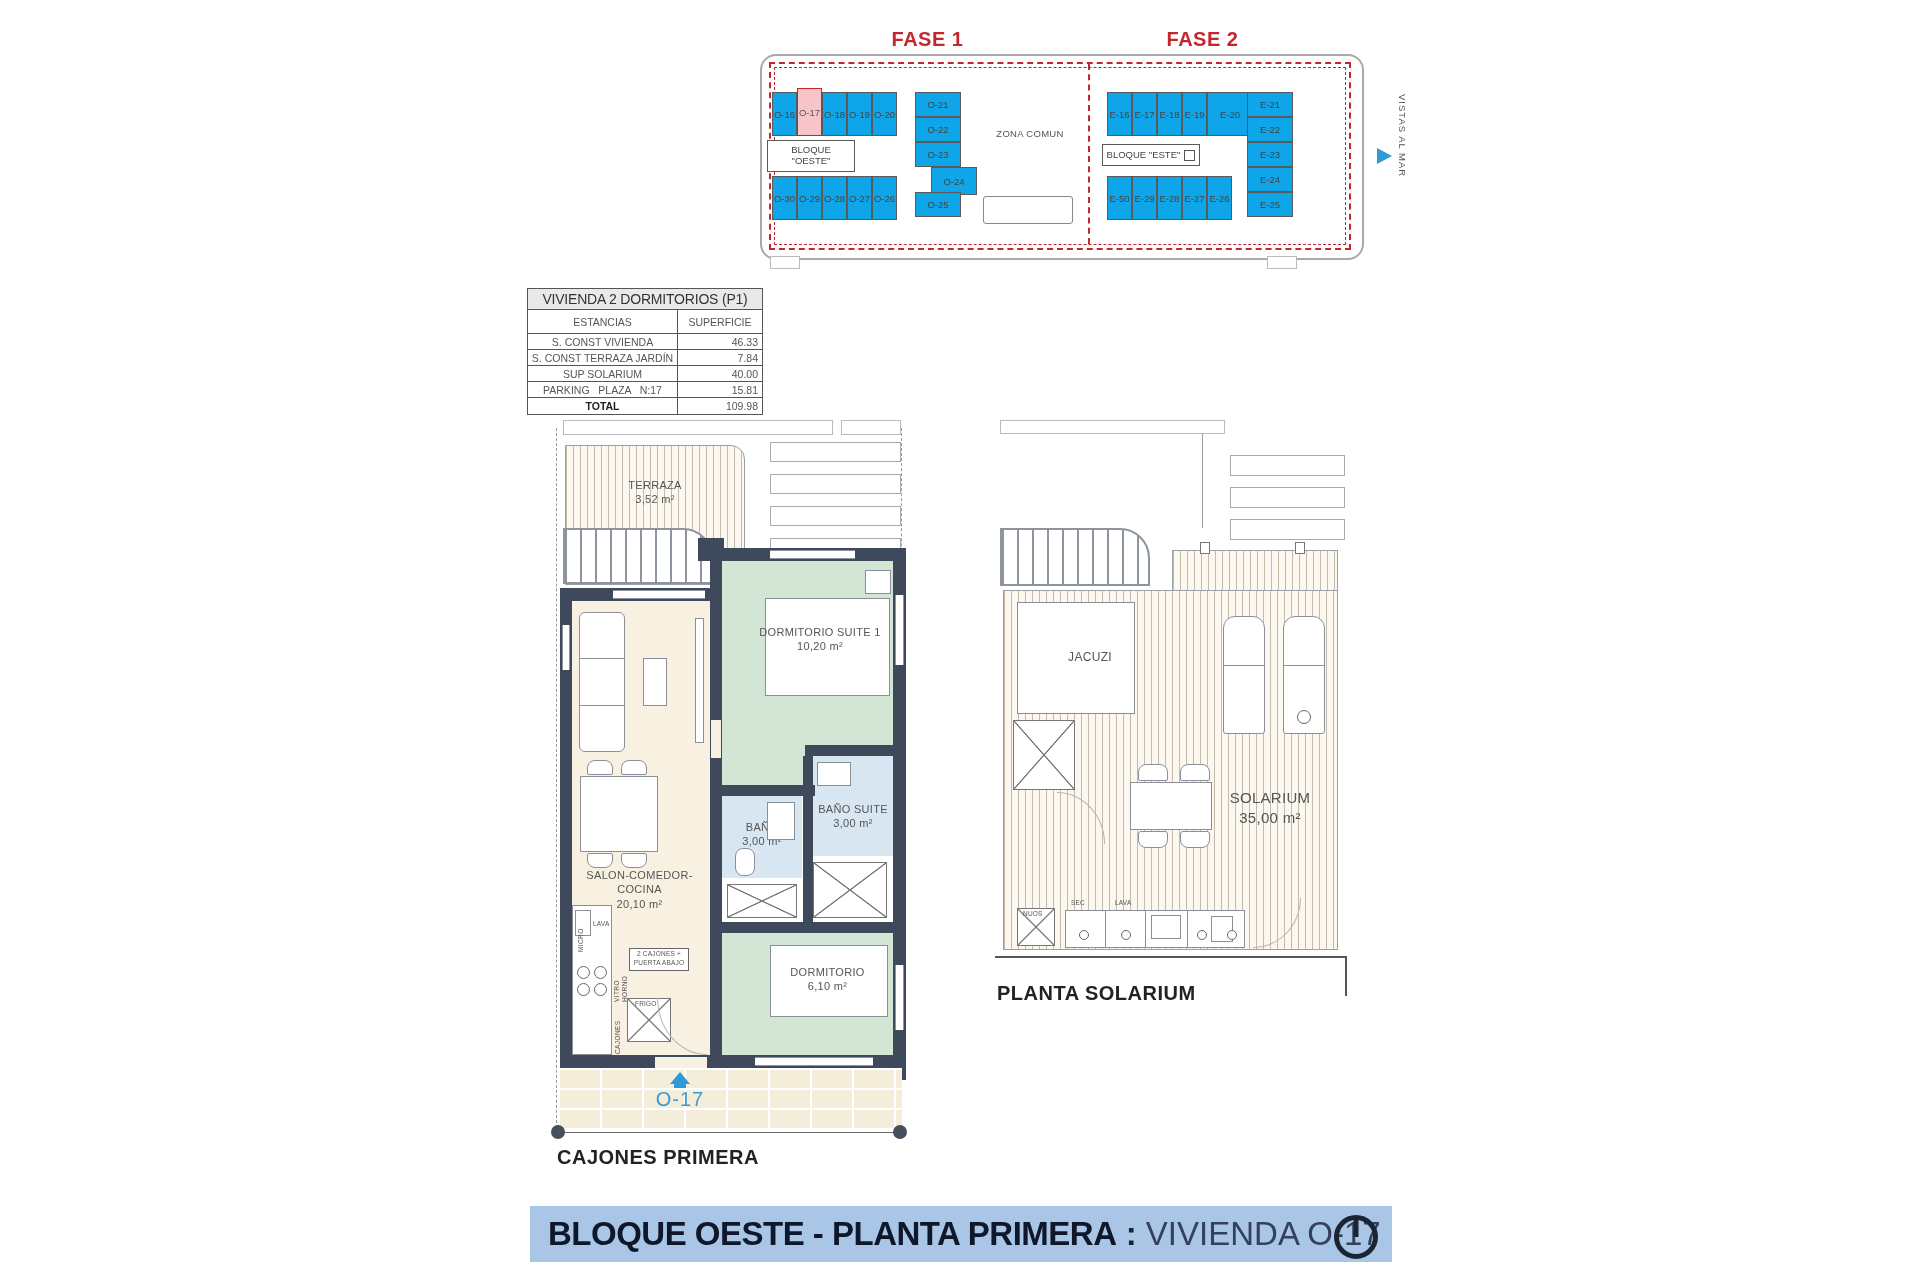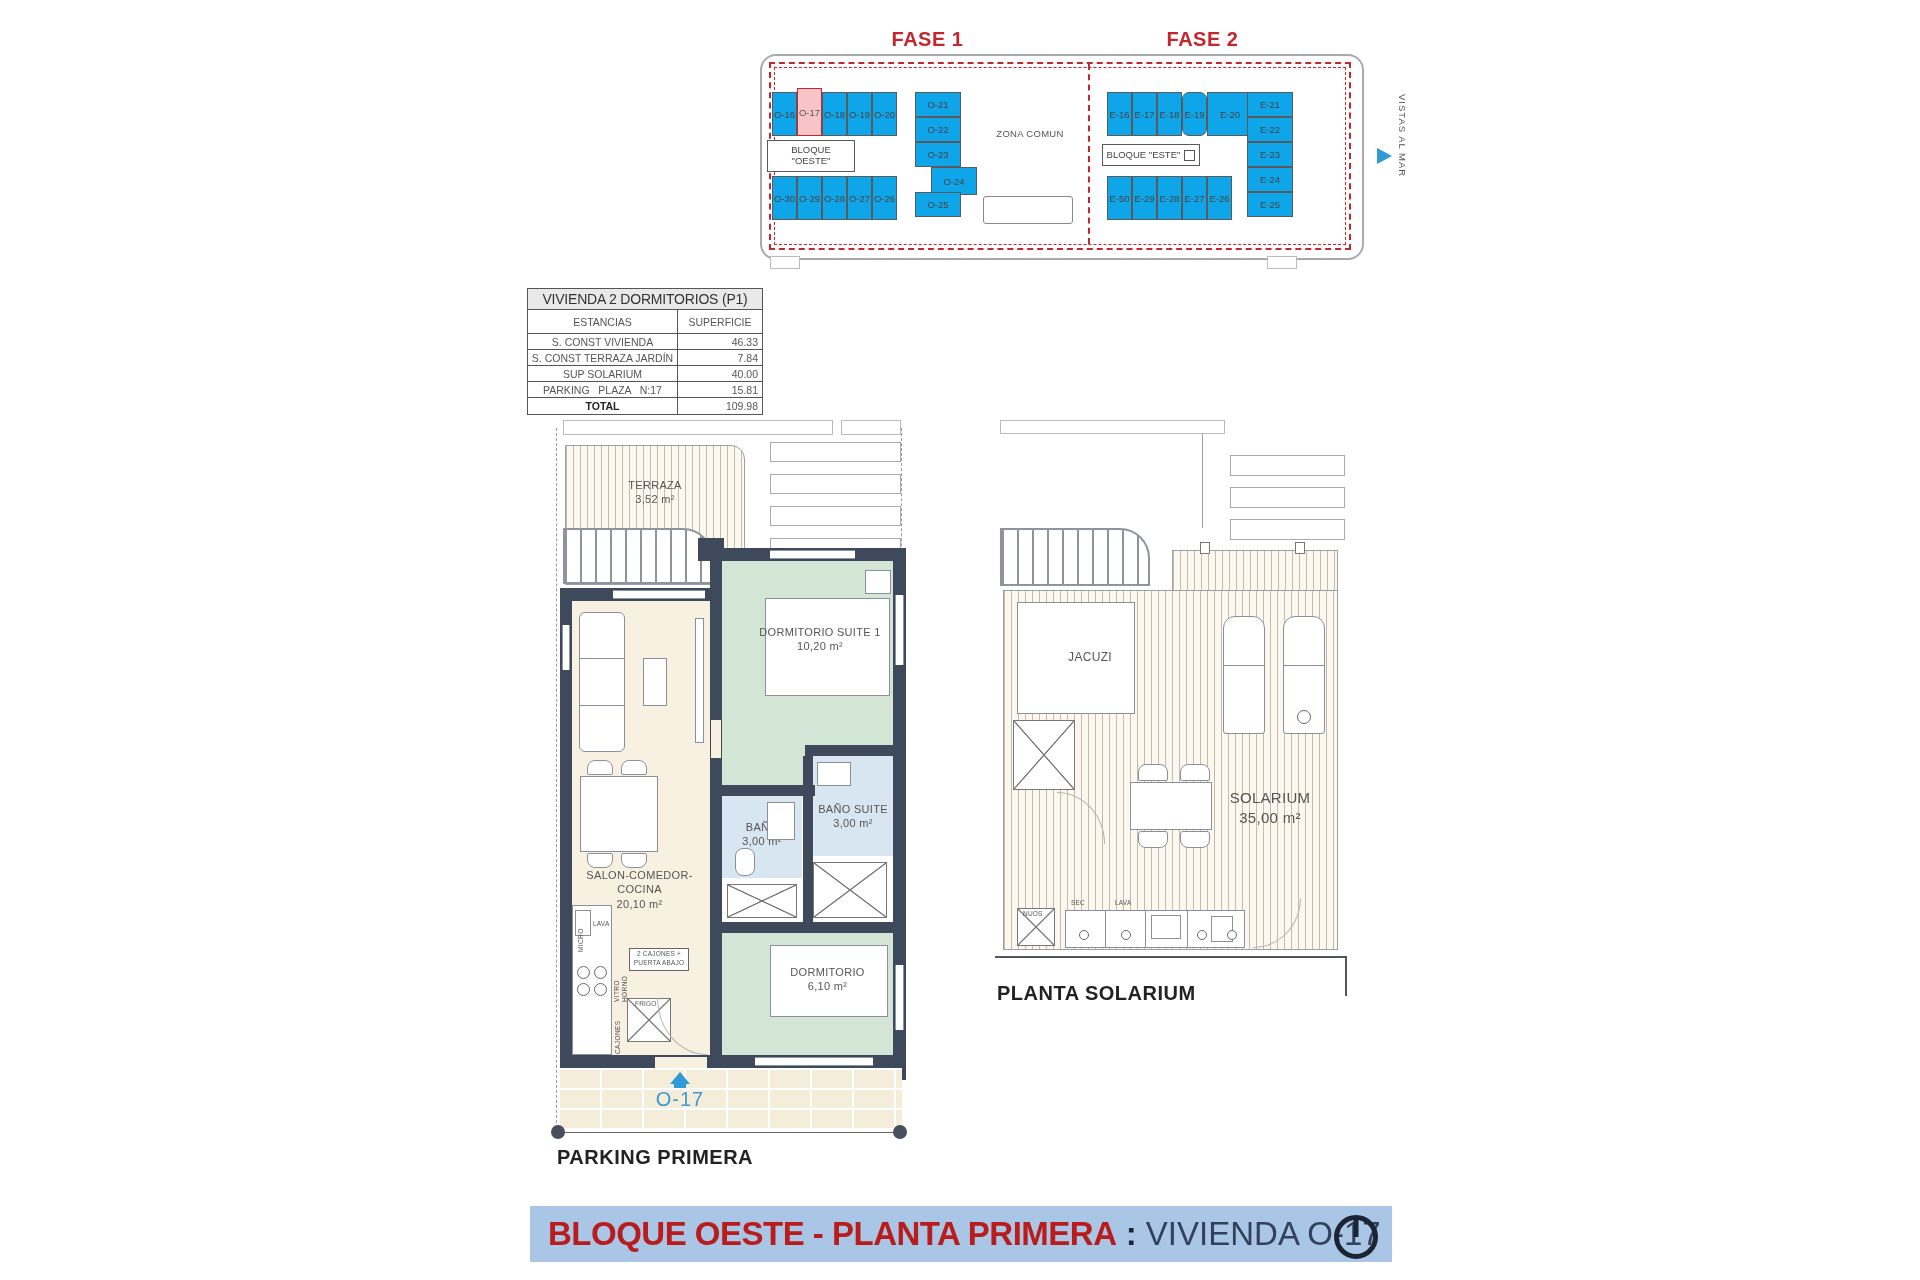--- a/index.html
+++ b/index.html
@@ -45,21 +45,21 @@
   .tiny{font-size:6.5px;color:#555;letter-spacing:.2px;}
   .dashv{border-left:1px dashed #9a9a9a;}
   .caption{font-weight:bold;font-size:20px;color:#222;letter-spacing:.5px;}
   .arc-br{border-right:1.3px solid #b5b5b5;border-bottom:1.3px solid #b5b5b5;border-radius:0 0 100% 0;box-sizing:border-box;}
   .arc-bl{border-left:1.3px solid #b5b5b5;border-bottom:1.3px solid #b5b5b5;border-radius:0 0 0 100%;box-sizing:border-box;}
   .arc-tr{border-right:1.3px solid #b5b5b5;border-top:1.3px solid #b5b5b5;border-radius:0 100% 0 0;box-sizing:border-box;}
   .unit-tag{font-size:20px;color:#3f9ad1;text-align:center;letter-spacing:1px;}
   .up-arrow{width:0;height:0;border-left:10px solid transparent;border-right:10px solid transparent;border-bottom:12px solid #2e9bd6;}
   
   .banner{background:#a9c6e6;display:flex;align-items:center;padding:0 18px;box-sizing:border-box;}
-  .banner .b1{font-weight:bold;font-size:33px;color:#b91c1c;letter-spacing:-.5px;white-space:pre;}
+  .banner .b1{font-weight:bold;font-size:33px;color:#0f172a;letter-spacing:-.5px;white-space:pre;}
   .banner .b2{font-weight:bold;font-size:33px;color:#1b2433;white-space:pre;}
   .banner .b3{font-weight:400;font-size:33px;color:#33415c;letter-spacing:0;white-space:pre;}
   .compass{position:relative;width:34px;height:34px;border:5px solid #1b2433;border-radius:50%;background:transparent;}
   .compass::after{content:"";position:absolute;left:50%;top:-1px;width:5px;height:18px;background:#1b2433;transform:translateX(-50%);}
 </style>
 </head>
 <body>
 
 <div id="canvas">
 
@@ -91,21 +91,21 @@
     <div class="abs cell" style="left:160px;top:89px;width:46px;height:25px;">O-22</div>
     <div class="abs cell" style="left:160px;top:114px;width:46px;height:25px;">O-23</div>
     <div class="abs cell" style="left:176px;top:139px;width:46px;height:28px;">O-24</div>
     <div class="abs cell" style="left:160px;top:164px;width:46px;height:25px;">O-25</div>
     <div class="abs splabel" style="left:225px;top:100px;width:100px;">ZONA COMUN</div>
     <div class="abs" style="left:228px;top:168px;width:88px;height:26px;border:1px solid #888;border-radius:3px;background:#fff;"></div>
 
     <div class="abs cell" style="left:352px;top:64px;width:25px;height:44px;">E-16</div>
     <div class="abs cell" style="left:377px;top:64px;width:25px;height:44px;">E-17</div>
     <div class="abs cell" style="left:402px;top:64px;width:25px;height:44px;">E-18</div>
-    <div class="abs cell" style="left:427px;top:64px;width:25px;height:44px;border-radius:7px;">E-19</div>
+    <div class="abs cell" style="left:427px;top:64px;width:25px;height:44px;">E-19</div>
     <div class="abs cell" style="left:452px;top:64px;width:46px;height:44px;">E-20</div>
     <div class="abs blockbox" style="left:347px;top:116px;width:98px;height:22px;flex-direction:row;gap:4px;">
       <span>BLOQUE "ESTE"</span>
       <span style="display:inline-block;width:9px;height:9px;border:1px solid #555;"></span>
     </div>
     <div class="abs cell" style="left:352px;top:148px;width:25px;height:44px;">E-50</div>
     <div class="abs cell" style="left:377px;top:148px;width:25px;height:44px;">E-29</div>
     <div class="abs cell" style="left:402px;top:148px;width:25px;height:44px;">E-28</div>
     <div class="abs cell" style="left:427px;top:148px;width:25px;height:44px;">E-27</div>
     <div class="abs cell" style="left:452px;top:148px;width:25px;height:44px;">E-26</div>
@@ -257,21 +257,21 @@
     <div class="abs" style="left:55px;top:648px;width:60px;height:30px;border:6px solid #3e4a5c;background:#fff;box-sizing:border-box;"></div>
 
     <div class="abs brick" style="left:3px;top:648px;width:344px;height:62px;"></div>
     <div class="abs up-arrow" style="left:115px;top:652px;"></div>
     <div class="abs" style="left:119px;top:663px;width:12px;height:5px;background:#2e9bd6;"></div>
     <div class="abs unit-tag" style="left:95px;top:668px;width:60px;">O-17</div>
     <div class="abs" style="left:0;top:712px;width:348px;border-top:1.6px solid #666;"></div>
     <div class="abs" style="left:-4px;top:705px;width:14px;height:14px;background:#474f5c;border-radius:50%;"></div>
     <div class="abs" style="left:338px;top:705px;width:14px;height:14px;background:#474f5c;border-radius:50%;"></div>
 
-    <div class="abs caption" style="left:2px;top:726px;">PARKING PRIMERA</div>
+    <div class="abs caption" style="left:2px;top:726px;">CAJONES PRIMERA</div>
   </div>
 
   <div class="abs" style="left:995px;top:420px;width:362px;height:600px;">
     <div class="abs strip" style="left:5px;top:0;width:225px;height:14px;"></div>
     <div class="abs" style="left:207px;top:14px;height:94px;border-left:1.4px solid #9aa0a8;"></div>
     <div class="abs slat" style="left:235px;top:35px;width:115px;height:21px;"></div>
     <div class="abs slat" style="left:235px;top:67px;width:115px;height:21px;"></div>
     <div class="abs slat" style="left:235px;top:99px;width:115px;height:21px;"></div>
     <div class="abs rail" style="left:5px;top:108px;width:150px;height:58px;border-radius:0 30px 0 0;"></div>
 

